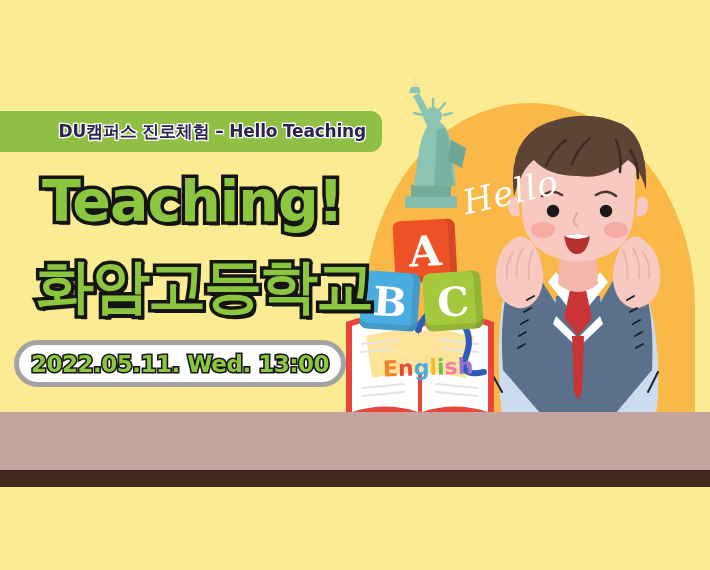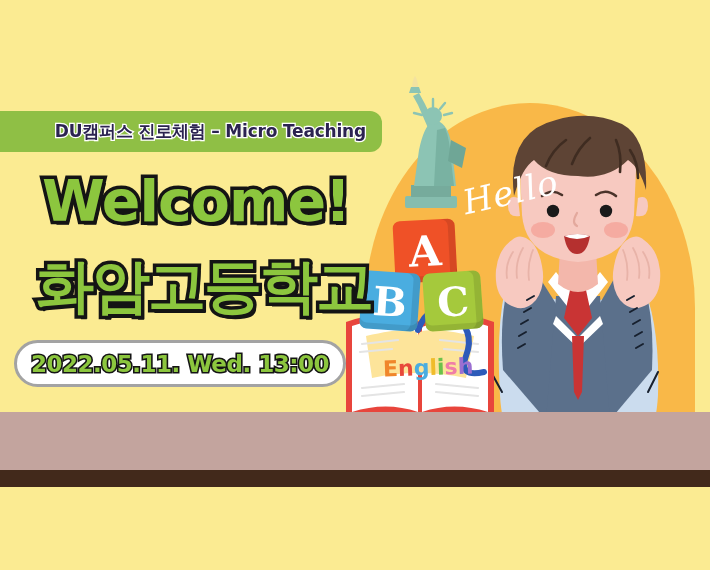--- a/index.html
+++ b/index.html
@@ -99,21 +99,21 @@
   }
 
   
   .date-pill {
     position: absolute;
     left: 14px;
     top: 340px;
     width: 332px;
     height: 47px;
     background: #ffffff;
-    border: 3px solid #a3a3a3;
+    border: 5px solid #a3a3a3;
     border-radius: 26px;
     display: flex;
     align-items: center;
     justify-content: center;
     box-sizing: border-box;
   }
   .date-text {
     font-family: "DejaVu Sans", sans-serif;
     font-weight: bold;
     font-size: 23px;
@@ -338,23 +338,23 @@
   <div class="english-word">
     <span style="color:#f0862b">E</span><span style="color:#e8493a">n</span><span style="color:#4aade0">g</span><span style="color:#f0bc2b">l</span><span style="color:#6cc24a">i</span><span style="color:#f07ea8">s</span><span style="color:#9b6fd1">h</span>
   </div>
 
   <div class="hello">Hello</div>
 
   <div class="desk-top"></div>
   <div class="desk-edge"></div>
 
   <div class="banner">
-    <span class="banner-text">DU캠퍼스 진로체험 – Micro Teaching</span>
+    <span class="banner-text">DU캠퍼스 진로체험 – Hello Teaching</span>
   </div>
 
-  <div class="headline headline-en">Welcome!</div>
+  <div class="headline headline-en">Teaching!</div>
   <div class="headline headline-ko">화암고등학교</div>
 
   <div class="date-pill">
     <span class="date-text">2022.05.11. Wed. 13:00</span>
   </div>
 
 </div>
 
 </body></html>

